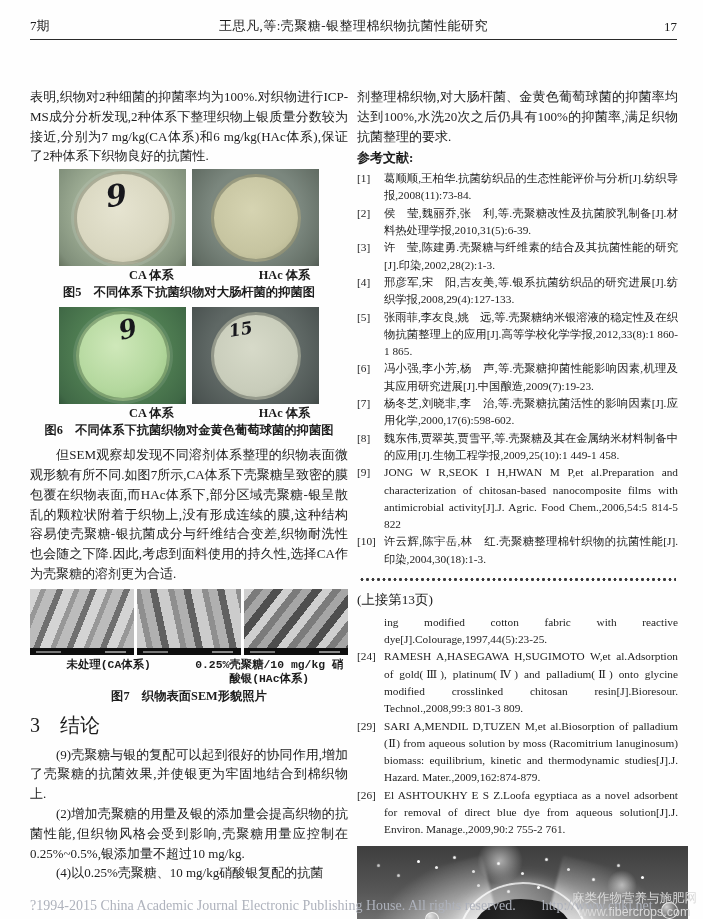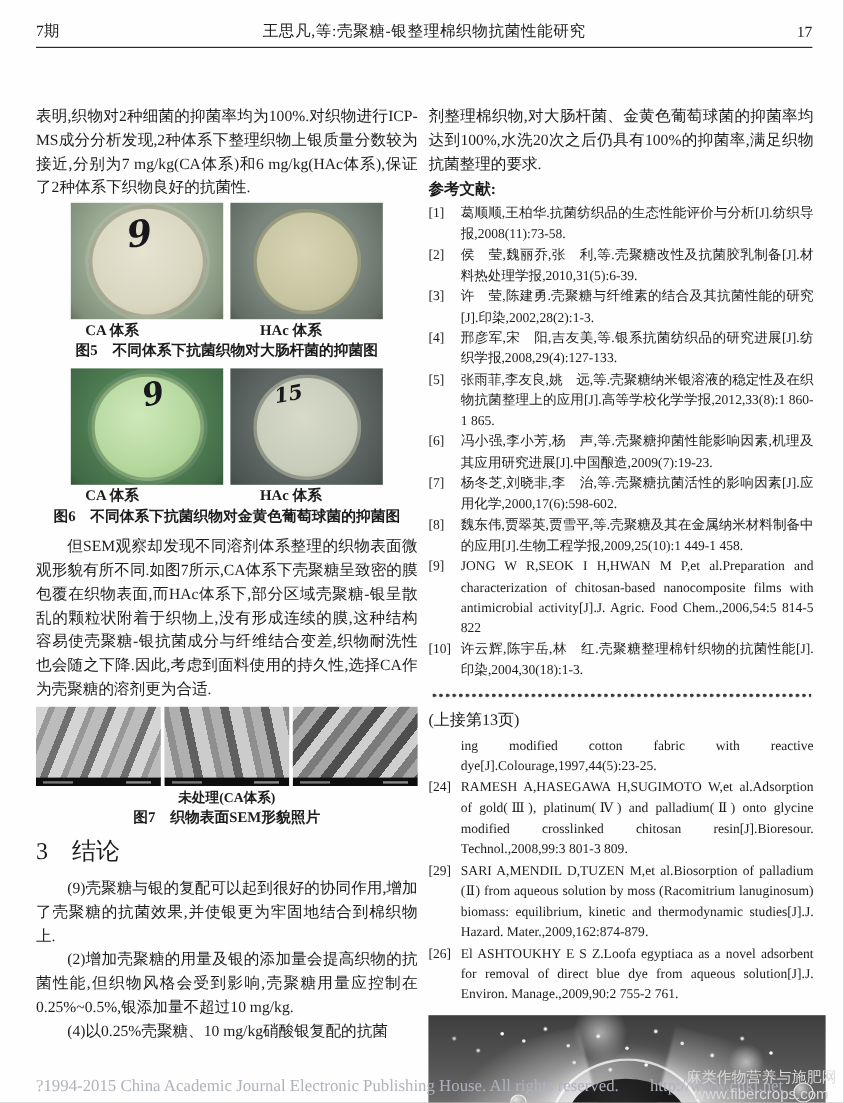--- a/index.html
+++ b/index.html
@@ -37,36 +37,36 @@
     border:3px solid rgba(60,70,60,.35);}
   .f6l .dish{width:88px;height:84px;background:radial-gradient(circle at 42% 38%,#cfe8ba,#b4d89e 60%,#95c07e);
     border:3px solid rgba(40,70,40,.35); box-shadow:0 0 0 3px rgba(255,255,255,.10);}
   .f6r .dish{width:84px;height:82px;background:radial-gradient(circle at 45% 40%,#d7dac9,#c8ccba 65%,#aeb2a0);
     border:3px solid rgba(50,55,50,.35);}
   .mark{position:absolute; font-weight:bold; font-style:italic; color:#17171c;
     font-family:"DejaVu Serif",serif;}
   .f5l .mark{font-size:30px; left:32%; top:14%; transform:rotate(-8deg);}
   .f6l .mark{font-size:26px; left:46%; top:8%; transform:rotate(-14deg);}
   .f6r .mark{font-size:17px; left:18%; top:6%; transform:rotate(-10deg);}
-  .fig-labels{display:flex; justify-content:flex-start; gap:22px; font-weight:bold; font-size:12.3px;
+  .fig-labels{display:flex; justify-content:flex-end; gap:6px; font-weight:bold; font-size:12.3px;
     line-height:15px; margin-top:2px;}
   .fig-labels span{width:127px; text-align:center;}
   .fig-caption{text-align:center; text-indent:0; font-weight:bold; font-size:12.3px;
     line-height:15px; margin:2px 0 7px;}
   
   .sem-row{display:flex; gap:3px; margin-top:5px;}
   .sem{flex:1; height:66px; position:relative; overflow:hidden;}
   .sem::after{content:""; position:absolute; left:0; right:0; bottom:0; height:7px; background:#0e0e0e;
     background-image:linear-gradient(90deg,transparent 0 6%,#777 6% 30%,transparent 30% 72%,#888 72% 92%,transparent 92%);
     background-size:100% 2px; background-position:0 60%; background-repeat:no-repeat;}
   .sem1{background:repeating-linear-gradient(112deg,#d4d4d4 0 10px,#979797 10px 15px,#bcbcbc 15px 25px,#6f6f6f 25px 31px);}
   .sem2{background:repeating-linear-gradient(78deg,#cccccc 0 11px,#8f8f8f 11px 17px,#b0b0b0 17px 26px,#606060 26px 33px);}
   .sem3{background:repeating-linear-gradient(128deg,#cfcfcf 0 8px,#7b7b7b 8px 15px,#a6a6a6 15px 23px,#4e4e4e 23px 31px);}
   .sem-labels{display:flex; gap:3px; margin-top:3px; font-weight:bold; font-size:11.4px;
-    line-height:14.5px; text-align:center;}
+    line-height:14.5px; text-align:center;font-family:Liberation Mono, monospace;}
   .sem-labels div{flex:1; text-indent:0;}
   
   .h3{font-size:20px; font-weight:normal; margin:12px 0 9px; text-indent:0;}
   
   .refs-heading{font-weight:bold; font-size:13px; margin:2px 0 2px; text-indent:0;}
   .ref{display:flex; font-size:11.3px; line-height:17.3px;}
   .ref .num{width:27px; flex:none;}
   .ref .txt{flex:1; text-align:justify;}
   .wavy{margin:8px 2px 7px; height:7px; background-repeat:repeat-x;
     background-image:radial-gradient(circle at 3px 3.5px,#3a3a3a 1.3px,transparent 1.7px),
@@ -162,37 +162,38 @@
 
     <p class="para indent">但SEM观察却发现不同溶剂体系整理的织物表面微观形貌有所不同.如图7所示,CA体系下壳聚糖呈致密的膜包覆在织物表面,而HAc体系下,部分区域壳聚糖-银呈散乱的颗粒状附着于织物上,没有形成连续的膜,这种结构容易使壳聚糖-银抗菌成分与纤维结合变差,织物耐洗性也会随之下降.因此,考虑到面料使用的持久性,选择CA作为壳聚糖的溶剂更为合适.</p>
 
     <div class="sem-row">
       <div class="sem sem1"></div>
       <div class="sem sem2"></div>
       <div class="sem sem3"></div>
     </div>
     <div class="sem-labels">
       <div>未处理(CA体系)</div>
+      <div>0.25%壳聚糖/10 mg/kg 硝酸银(HAc体系)</div>
     </div>
     <p class="fig-caption">图7　织物表面SEM形貌照片</p>
 
     <h3 class="h3">3　结论</h3>
     <p class="para indent">(9)壳聚糖与银的复配可以起到很好的协同作用,增加了壳聚糖的抗菌效果,并使银更为牢固地结合到棉织物上.</p>
     <p class="para indent">(2)增加壳聚糖的用量及银的添加量会提高织物的抗菌性能,但织物风格会受到影响,壳聚糖用量应控制在0.25%~0.5%,银添加量不超过10 mg/kg.</p>
     <p class="para indent">(4)以0.25%壳聚糖、10 mg/kg硝酸银复配的抗菌</p>
   </div>
 
   <div class="col col-right">
     <p class="para">剂整理棉织物,对大肠杆菌、金黄色葡萄球菌的抑菌率均达到100%,水洗20次之后仍具有100%的抑菌率,满足织物抗菌整理的要求.</p>
 
     <p class="refs-heading">参考文献:</p>
 
     <div class="ref">
       <span class="num">[1]</span>
-      <span class="txt">葛顺顺,王柏华.抗菌纺织品的生态性能评价与分析[J].纺织导报,2008(11):73-58.</span>
+      <span class="txt">葛顺顺,王柏华.抗菌纺织品的生态性能评价与分析[J].纺织导报,2008(11):73-84.</span>
     </div>
     <div class="ref">
       <span class="num">[2]</span>
       <span class="txt">侯　莹,魏丽乔,张　利,等.壳聚糖改性及抗菌胶乳制备[J].材料热处理学报,2010,31(5):6-39.</span>
     </div>
     <div class="ref">
       <span class="num">[3]</span>
       <span class="txt">许　莹,陈建勇.壳聚糖与纤维素的结合及其抗菌性能的研究[J].印染,2002,28(2):1-3.</span>
     </div>
     <div class="ref">

